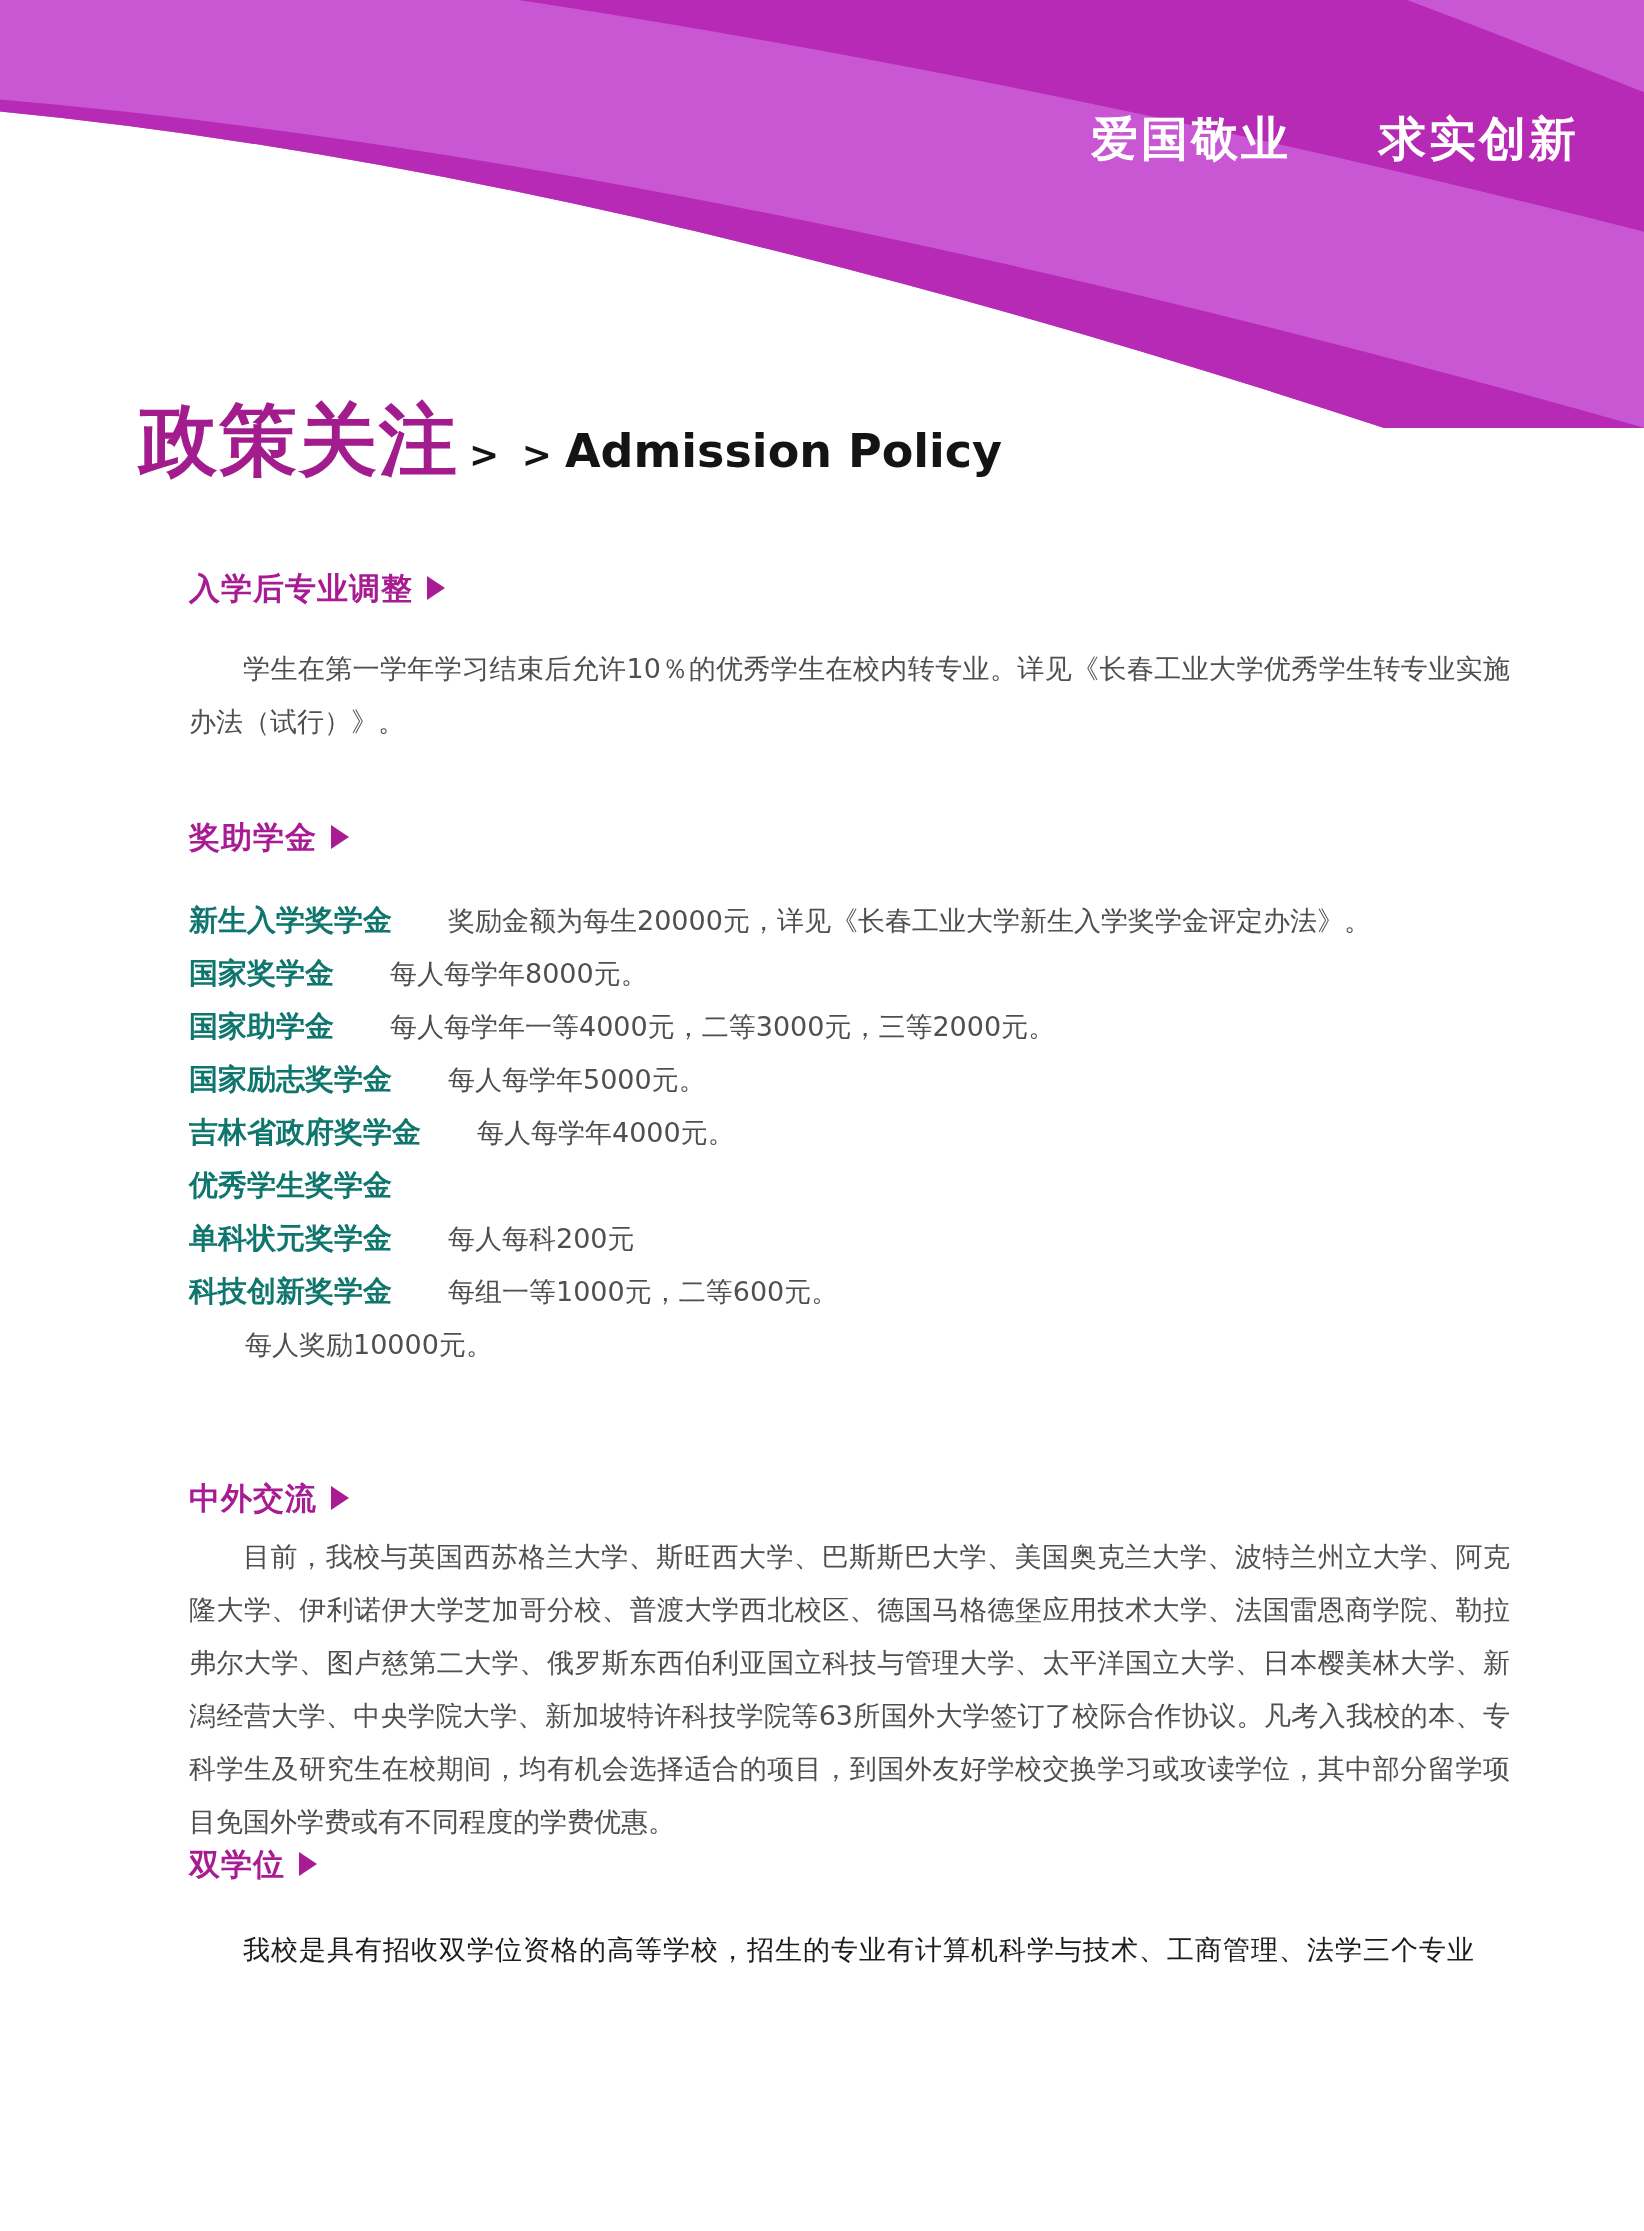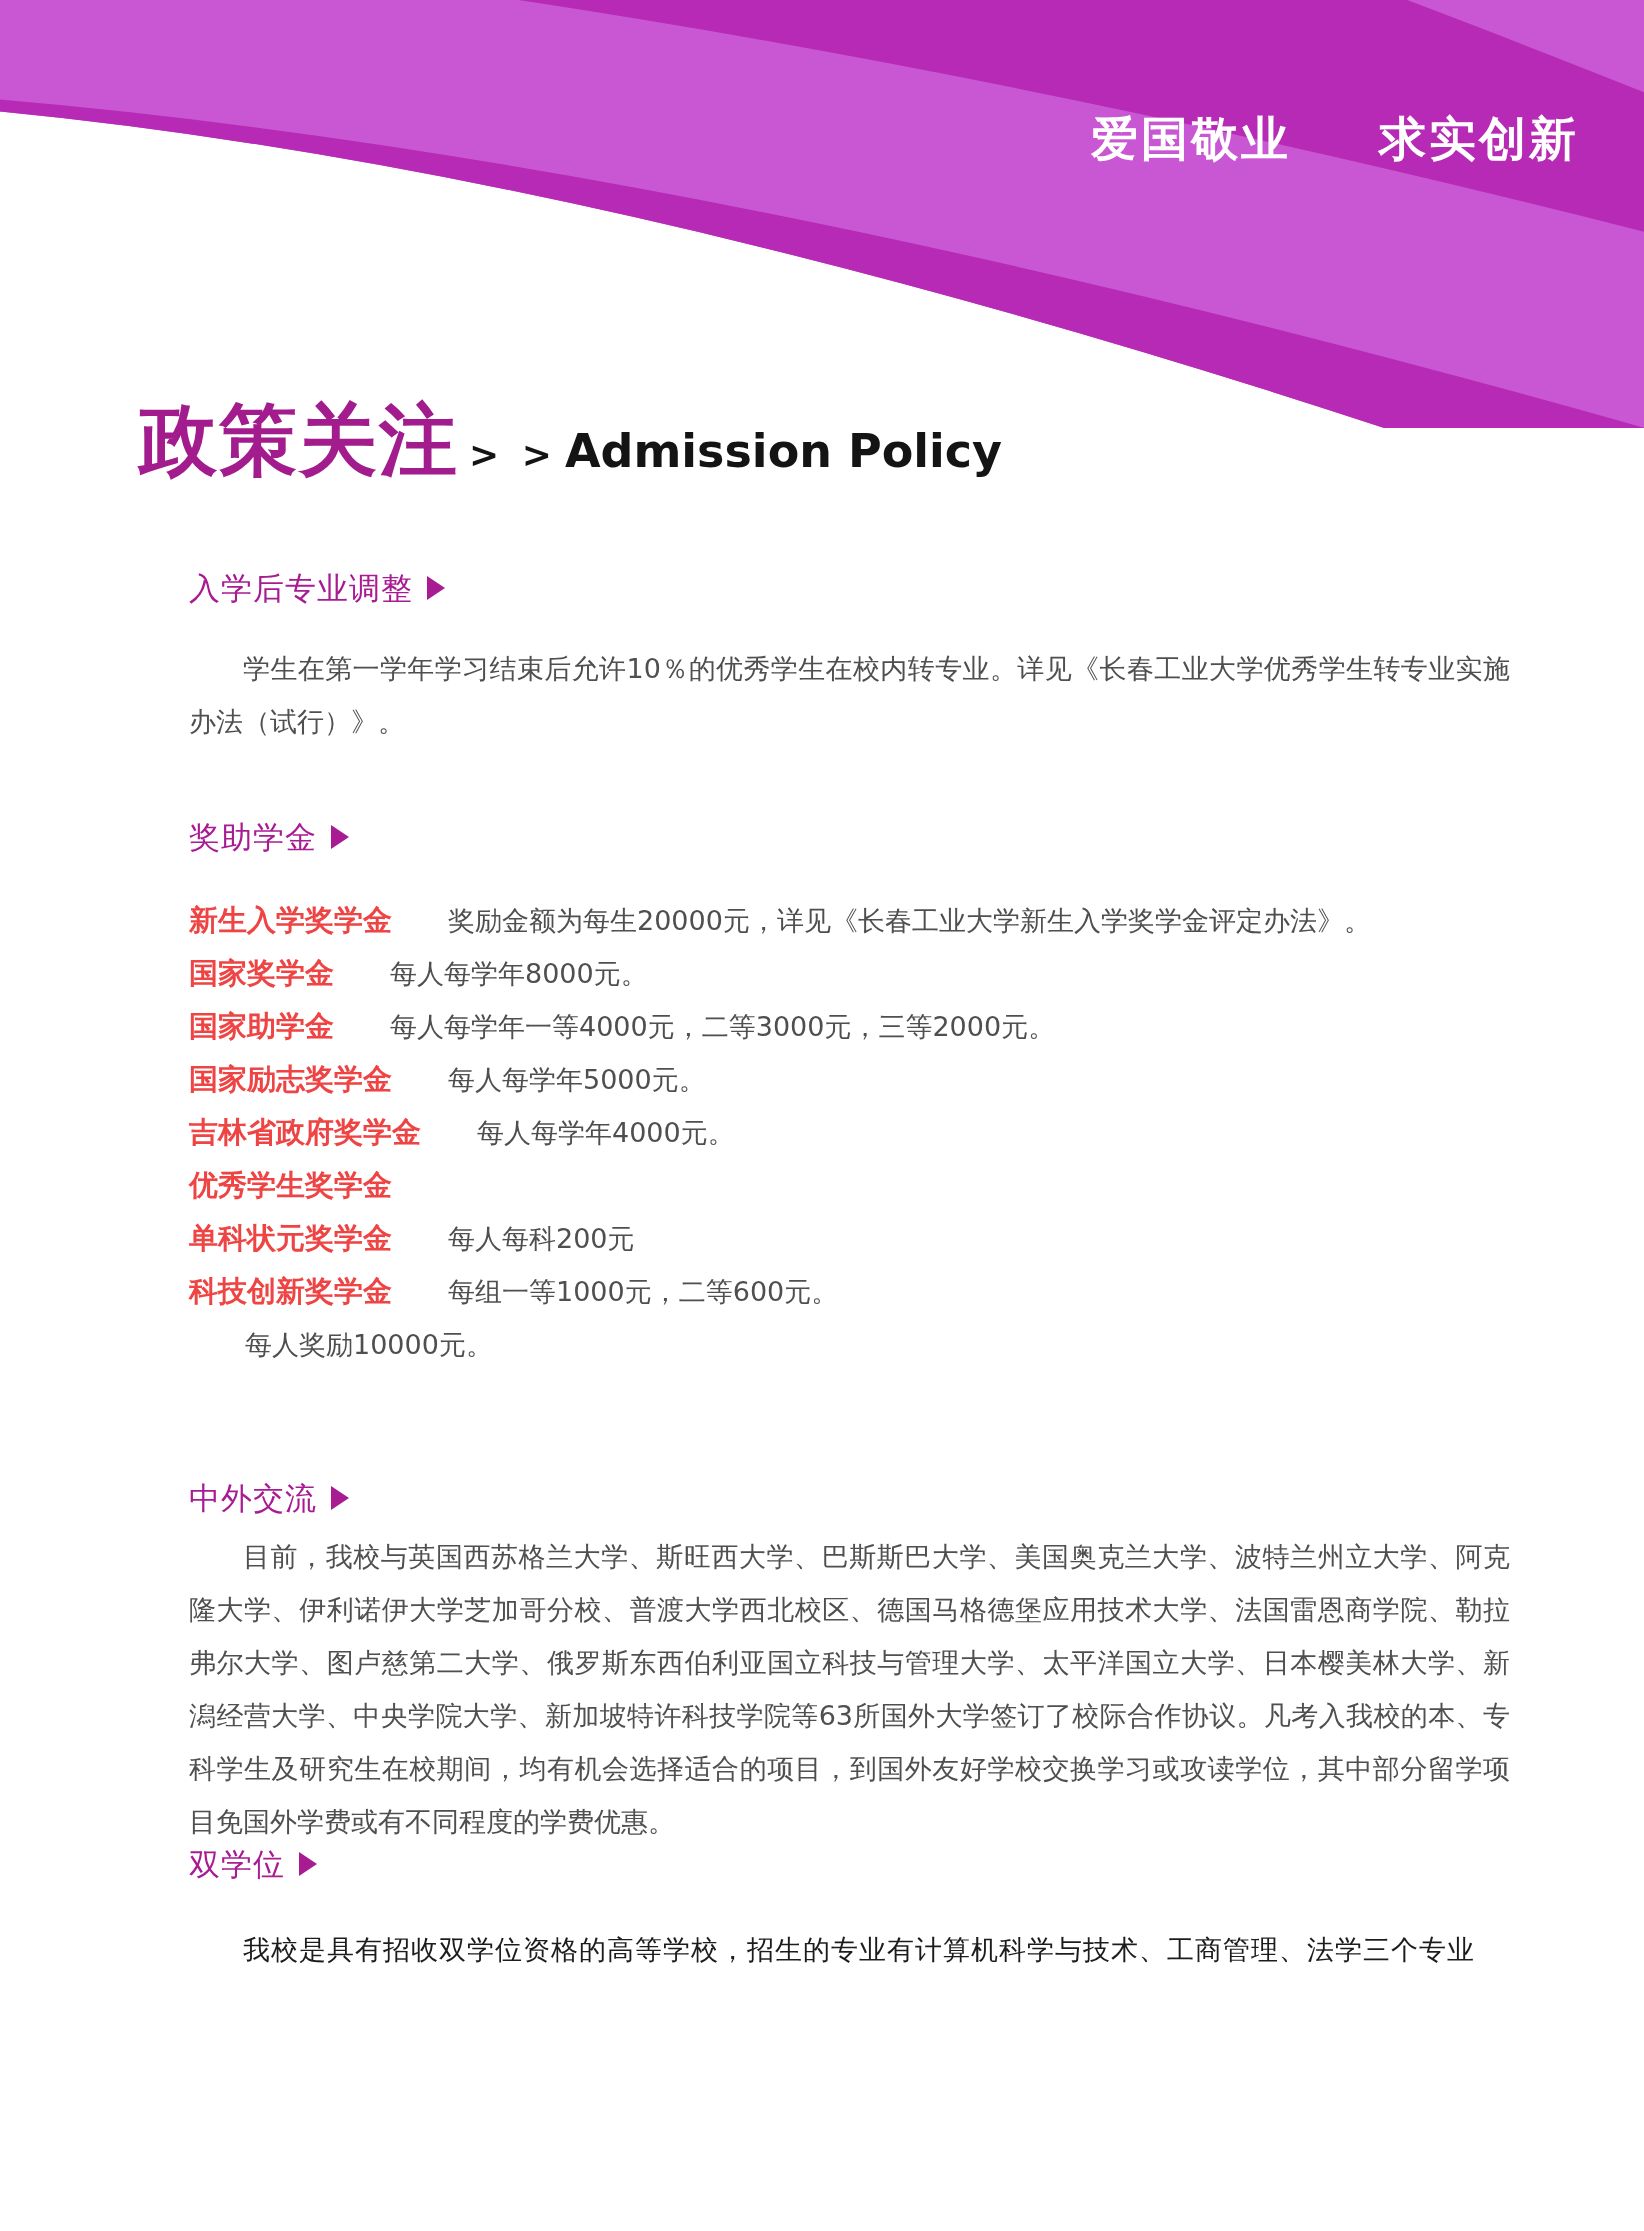--- a/index.html
+++ b/index.html
@@ -15,39 +15,39 @@
   .title-row{position:absolute;top:398px;left:139px;display:flex;align-items:baseline;color:#141414;}
   .t-zh{font-size:78px;font-weight:bold;color:#a21c8e;letter-spacing:2px;line-height:1.1;text-align:center;}
   .t-prefix{font-size:36px;font-weight:bold;margin-left:10px;letter-spacing:5px;}
   .t-en{font-size:46px;font-weight:bold;margin-left:8px;}
   section{position:absolute;left:189px;width:1321px;}
   #s1{top:570px}
   #s2{top:819px}
   #s3{top:1480px}
   #s4{top:1846px}
   h2{
-    margin:0;font-size:31px;line-height:36px;color:#a81b93;font-weight:normal;
+    margin:0;font-size:31px;line-height:36px;color:#a81b93;font-weight:bold;
     display:flex;align-items:center;letter-spacing:1px;
   }
   .tri{
     width:0;height:0;border-top:12px solid transparent;border-bottom:12px solid transparent;
     border-left:18px solid #a81b93;margin-left:14px;display:inline-block;
   }
   .body-p{
     margin:36px 0 0;font-size:27px;line-height:53px;color:#4f4f4f;
     text-align:justify;text-indent:2em;
   }
   #s3 .body-p{margin-top:14px;}
   #s4 .body-p{
     margin-top:41px;font-family:"DejaVu Serif","Liberation Serif",serif;
     color:#1c1c1c;font-size:27px;text-align:left;letter-spacing:1px;
   }
   .sch-list{margin-top:39px;}
   .sch-row{display:flex;align-items:baseline;line-height:53px;white-space:nowrap;}
-  .sch-label{font-weight:bold;color:#ef4444;font-size:29px;flex:none;}
+  .sch-label{font-weight:bold;color:#0f766e;font-size:29px;flex:none;}
   .sch-desc{color:#4f4f4f;font-size:27px;margin-left:56px;}
   .footer-bar{
     position:absolute;top:2127px;left:0;width:1497px;height:35px;
     background:#bb2bc7;border-radius:0 12px 12px 0;
   }
 </style>
 </head>
 <body>
 
 <div class="page">

